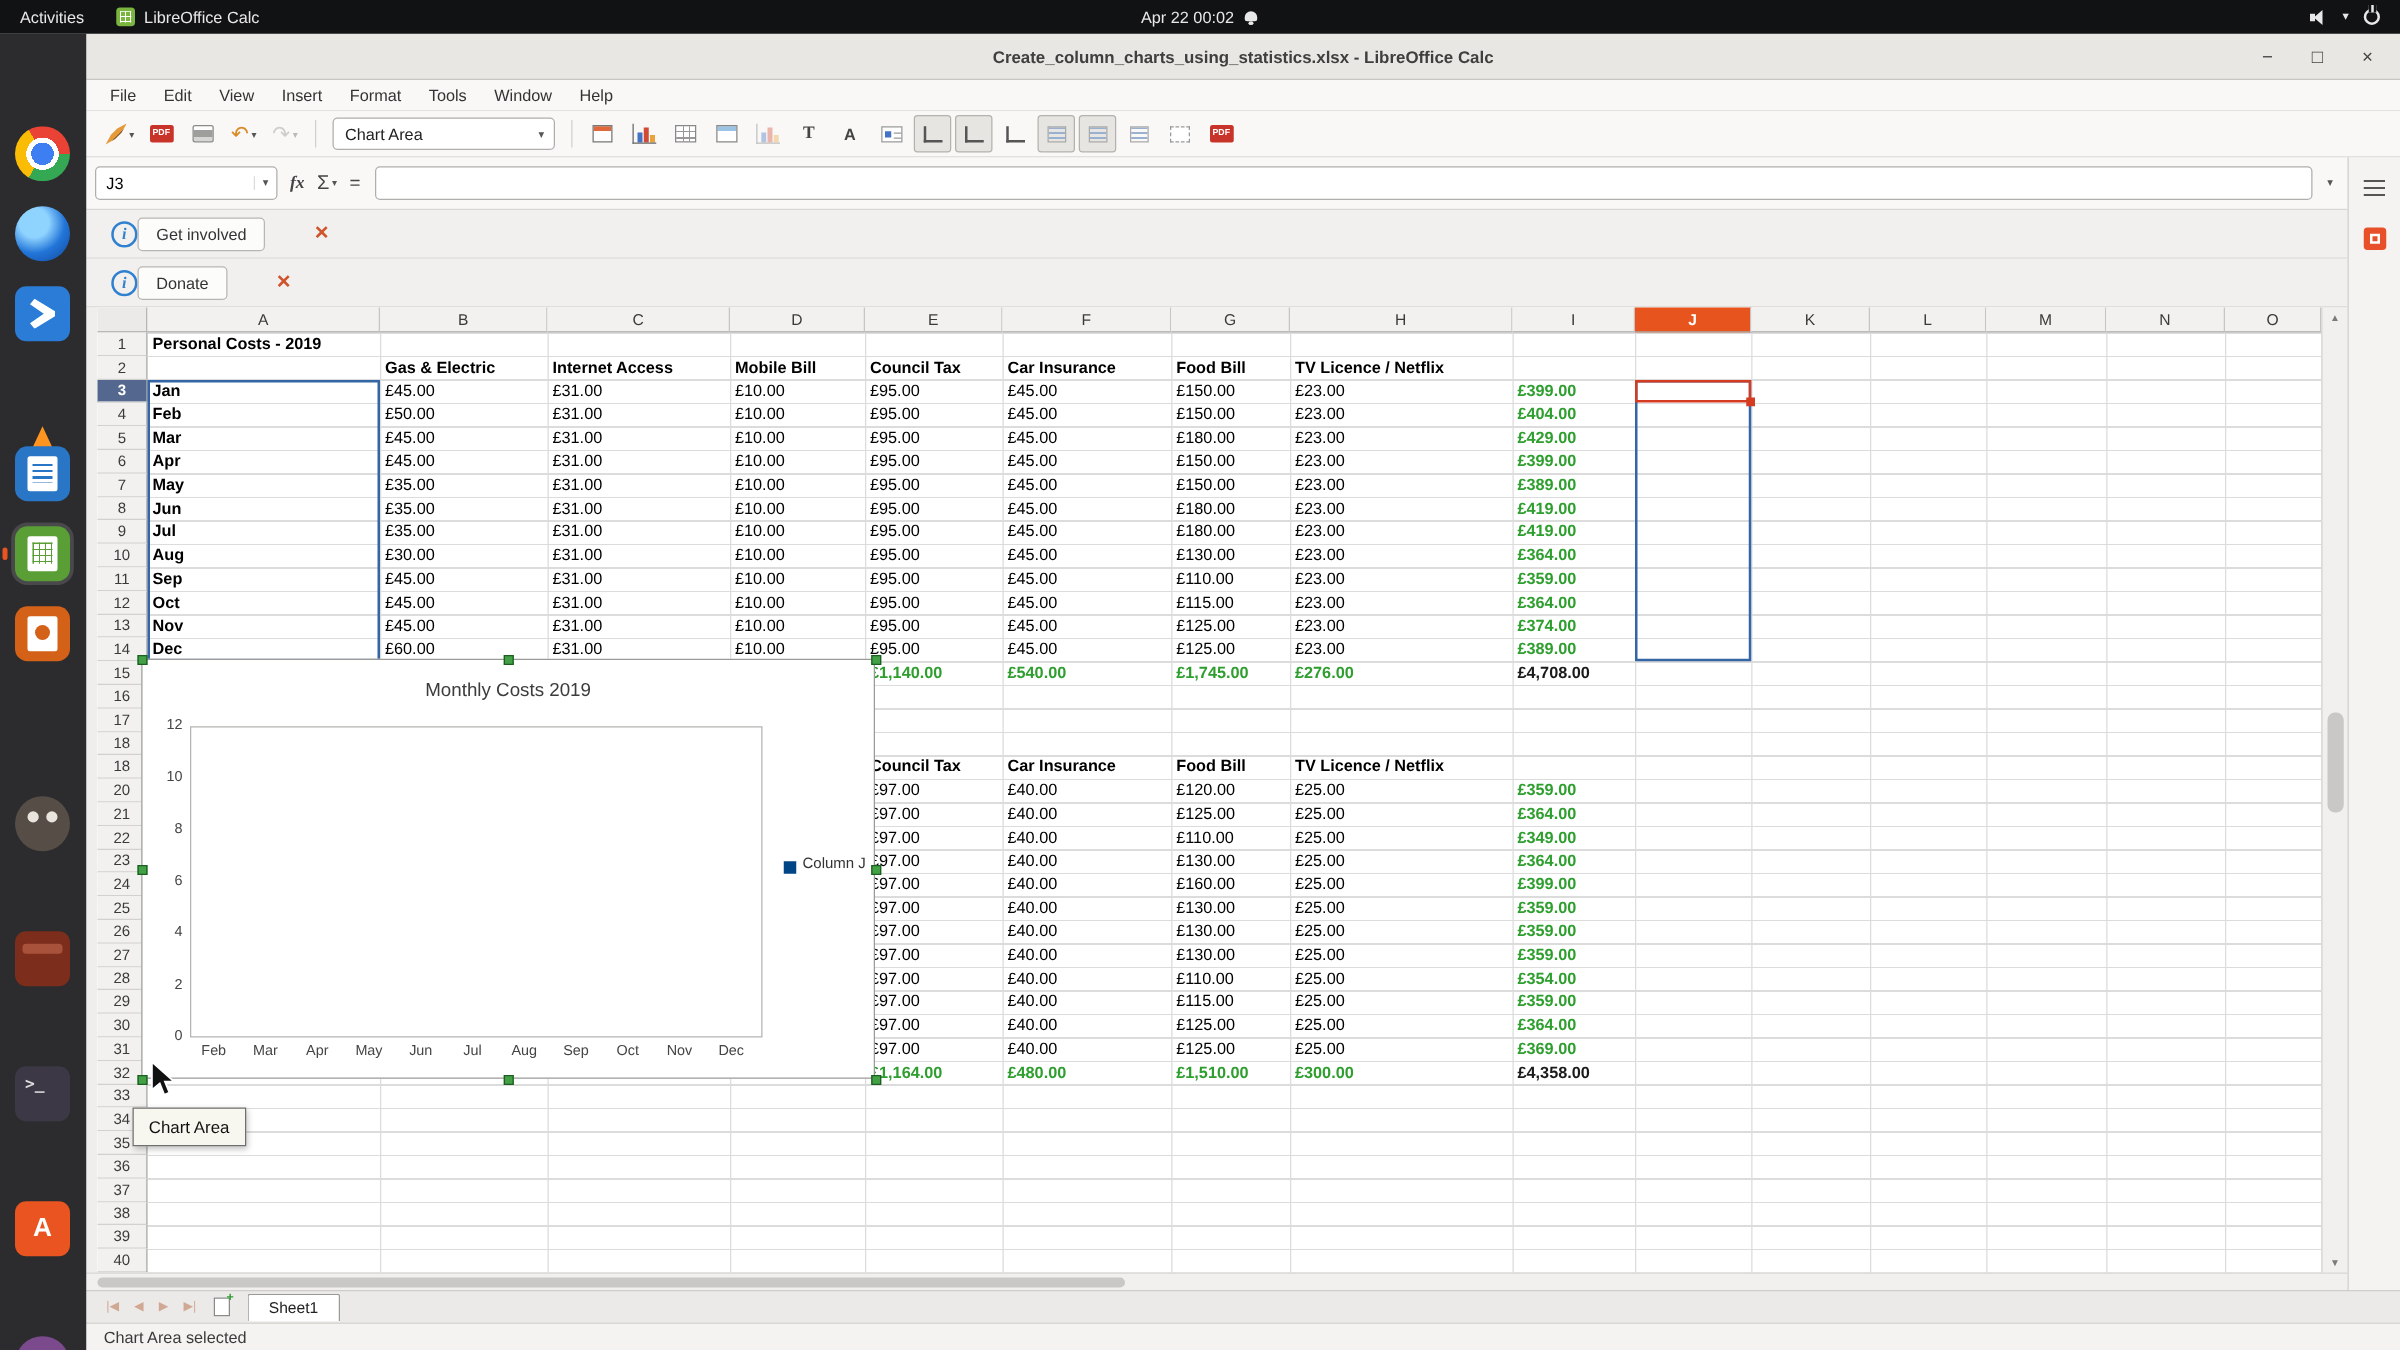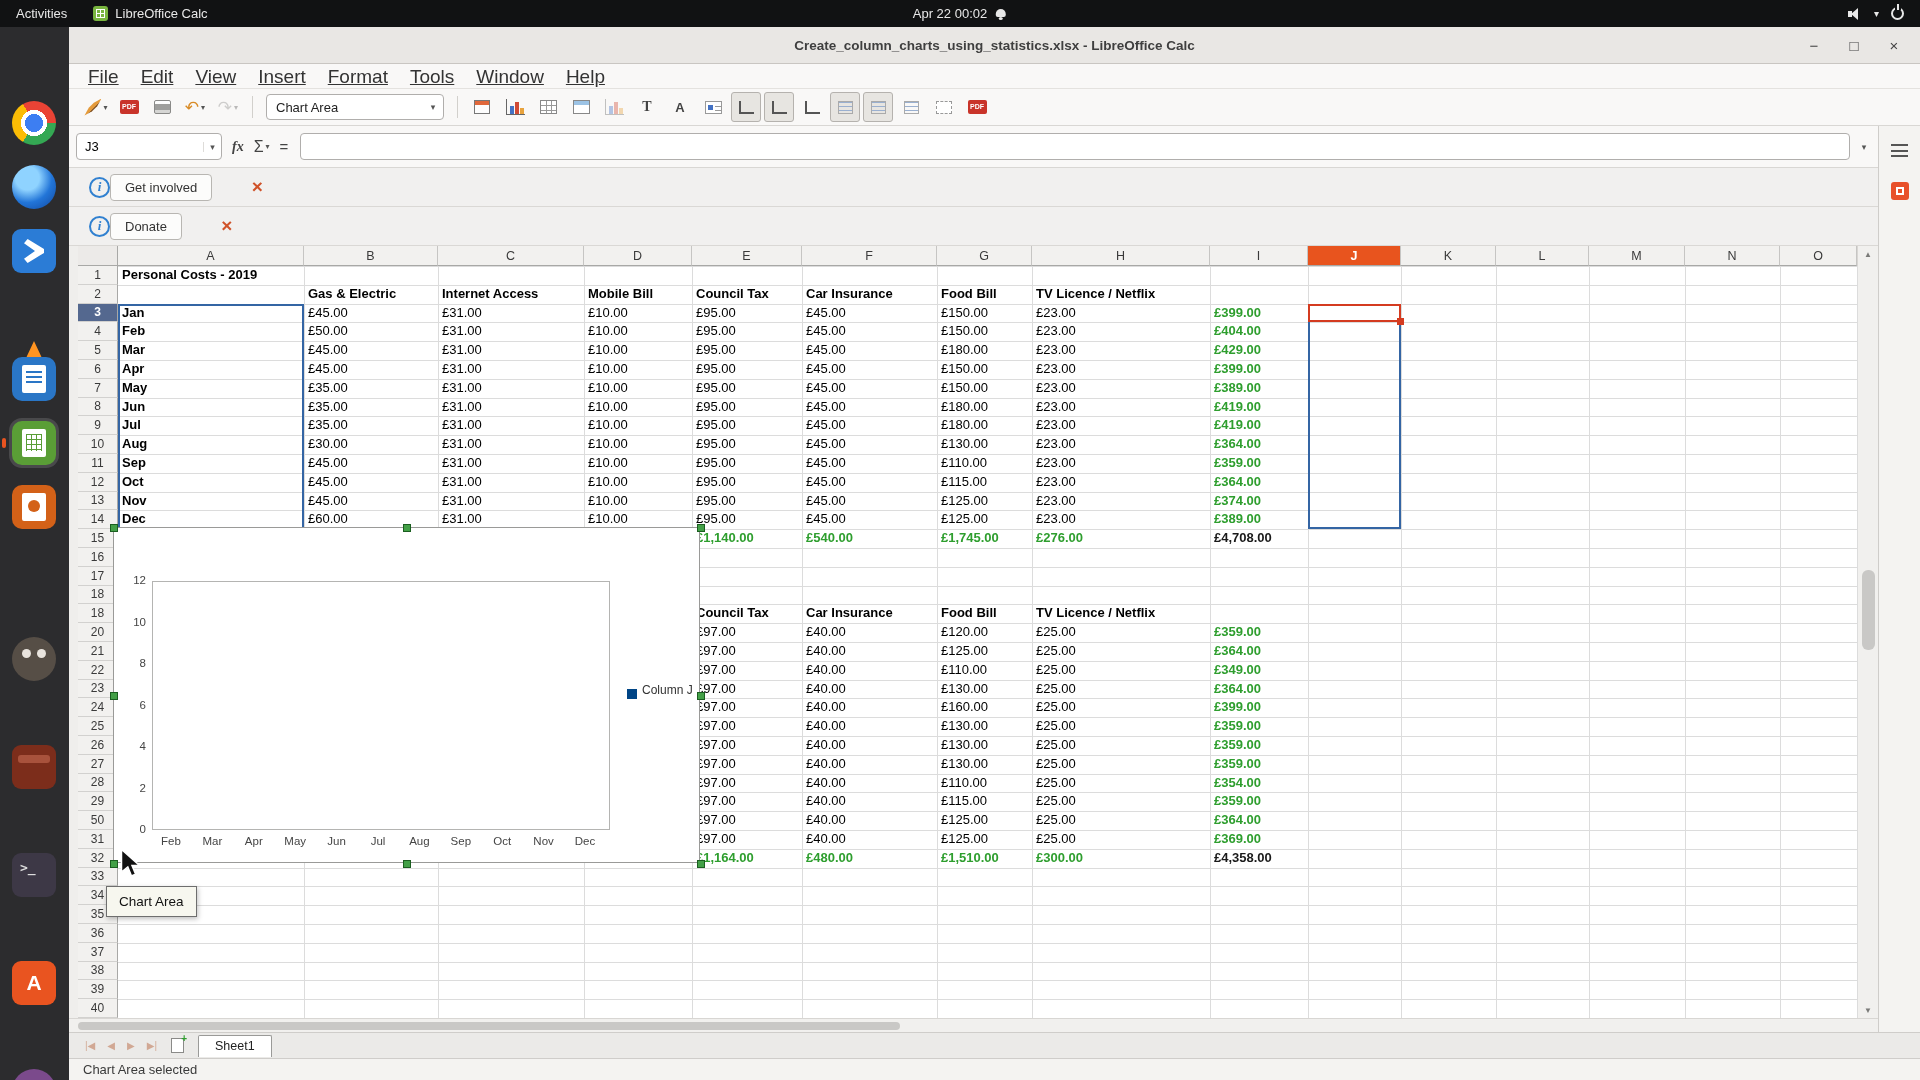--- a/index.html
+++ b/index.html
@@ -80,21 +80,21 @@
   #titlebar { position:absolute; left:69px; top:27px; width:1851px; height:37px; background:#e9e7e4;
     border-bottom:1px solid #c9c6c2; }
   #titlebar .wtitle { position:absolute; left:0; right:0; top:0; height:37px; display:flex;
     align-items:center; justify-content:center; font-weight:700; font-size:13.5px; color:#3f3f3f; }
   #titlebar .wctrl { position:absolute; right:14px; top:0; height:37px; display:flex; align-items:center; gap:16px; }
   .wbtn { width:24px; height:24px; display:flex; align-items:center; justify-content:center;
     font-size:15px; color:#454545; border-radius:50%; }
 
   #menubar { position:absolute; left:69px; top:64px; width:1851px; height:25px; background:#f9f8f7;
     border-bottom:1px solid #e4e2df; display:flex; align-items:center; padding-left:8px; }
-  .menu-item { padding:0 11px; font-size:19px; color:#333; line-height:25px;text-decoration:underline; }
+  .menu-item { padding:0 11px; font-size:13px; color:#333; line-height:25px; }
 
   #toolbar { position:absolute; left:69px; top:89px; width:1851px; height:37px; background:#f9f8f7;
     border-bottom:1px solid #d9d7d4; display:flex; align-items:center; padding-left:12px; gap:3px; }
   .tbtn { height:30px; min-width:30px; display:flex; align-items:center; justify-content:center;
     border-radius:3px; padding:0 2px; }
   .tactive { border:1px solid #b5b2ae; background:#e7e5e1; }
   .tdisabled { opacity:.38; }
   .tsep { width:1px; height:22px; background:#d2d0cc; margin:0 6px; }
   .dd { font-size:8px; color:#555; margin-left:2px; }
   .ticon { display:inline-block; }
@@ -436,21 +436,21 @@
     <div class="rowhdr" style="top: 377.2px; height: 18.8px;">20</div>
     <div class="rowhdr" style="top: 396px; height: 18.8px;">21</div>
     <div class="rowhdr" style="top: 414.8px; height: 18.8px;">22</div>
     <div class="rowhdr" style="top: 433.6px; height: 18.8px;">23</div>
     <div class="rowhdr" style="top: 452.4px; height: 18.8px;">24</div>
     <div class="rowhdr" style="top: 471.2px; height: 18.8px;">25</div>
     <div class="rowhdr" style="top: 490px; height: 18.8px;">26</div>
     <div class="rowhdr" style="top: 508.8px; height: 18.8px;">27</div>
     <div class="rowhdr" style="top: 527.6px; height: 18.8px;">28</div>
     <div class="rowhdr" style="top: 546.4px; height: 18.8px;">29</div>
-    <div class="rowhdr" style="top: 565.2px; height: 18.8px;">50</div>
+    <div class="rowhdr" style="top: 565.2px; height: 18.8px;">30</div>
     <div class="rowhdr" style="top: 584px; height: 18.8px;">31</div>
     <div class="rowhdr" style="top: 602.8px; height: 18.8px;">32</div>
     <div class="rowhdr" style="top: 621.6px; height: 18.8px;">33</div>
     <div class="rowhdr" style="top: 640.4px; height: 18.8px;">34</div>
     <div class="rowhdr" style="top: 659.2px; height: 18.8px;">35</div>
     <div class="rowhdr" style="top: 678px; height: 18.8px;">36</div>
     <div class="rowhdr" style="top: 696.8px; height: 18.8px;">37</div>
     <div class="rowhdr" style="top: 715.6px; height: 18.8px;">38</div>
     <div class="rowhdr" style="top: 734.4px; height: 18.8px;">39</div>
     <div class="rowhdr" style="top: 753.2px; height: 18.8px;">40</div>
@@ -642,20 +642,21 @@
     <div class="cell c-green" style="left: 618px; top: 602.8px; width: 102px; height: 18.8px; line-height: 18.8px;">£1,164.00</div>
     <div class="cell c-green" style="left: 728px; top: 602.8px; width: 127px; height: 18.8px; line-height: 18.8px;">£480.00</div>
     <div class="cell c-green" style="left: 863px; top: 602.8px; width: 87px; height: 18.8px; line-height: 18.8px;">£1,510.00</div>
     <div class="cell c-green" style="left: 958px; top: 602.8px; width: 170px; height: 18.8px; line-height: 18.8px;">£300.00</div>
     <div class="cell c-grand" style="left: 1136px; top: 602.8px; width: 90px; height: 18.8px; line-height: 18.8px;">£4,358.00</div>
     <div class="range-blue" style="left: 40px; top: 57.6px; width: 186px; height: 225.6px;"></div>
     <div class="range-blue" style="left: 1230px; top: 57.6px; width: 93px; height: 225.6px;"></div>
     <div class="range-red" style="left: 1230px; top: 57.6px; width: 93px; height: 18.8px;"></div>
     <div class="fillhandle" style="left: 1319px; top: 72.4px;"></div>
     <div class="chart" style="left: 35px; top: 281px; width: 587px; height: 336px;">
+      <div class="chart-title">Monthly Costs 2019</div>
       <div class="chart-plot"></div>
       <div class="chart-ylab" style="top: 46px;">12</div>
       <div class="chart-ylab" style="top: 87.5px;">10</div>
       <div class="chart-ylab" style="top: 129px;">8</div>
       <div class="chart-ylab" style="top: 170.5px;">6</div>
       <div class="chart-ylab" style="top: 212px;">4</div>
       <div class="chart-ylab" style="top: 253.5px;">2</div>
       <div class="chart-ylab" style="top: 295px;">0</div>
       <div class="chart-xlab" style="left: 37px;">Feb</div>
       <div class="chart-xlab" style="left: 78.4px;">Mar</div>

